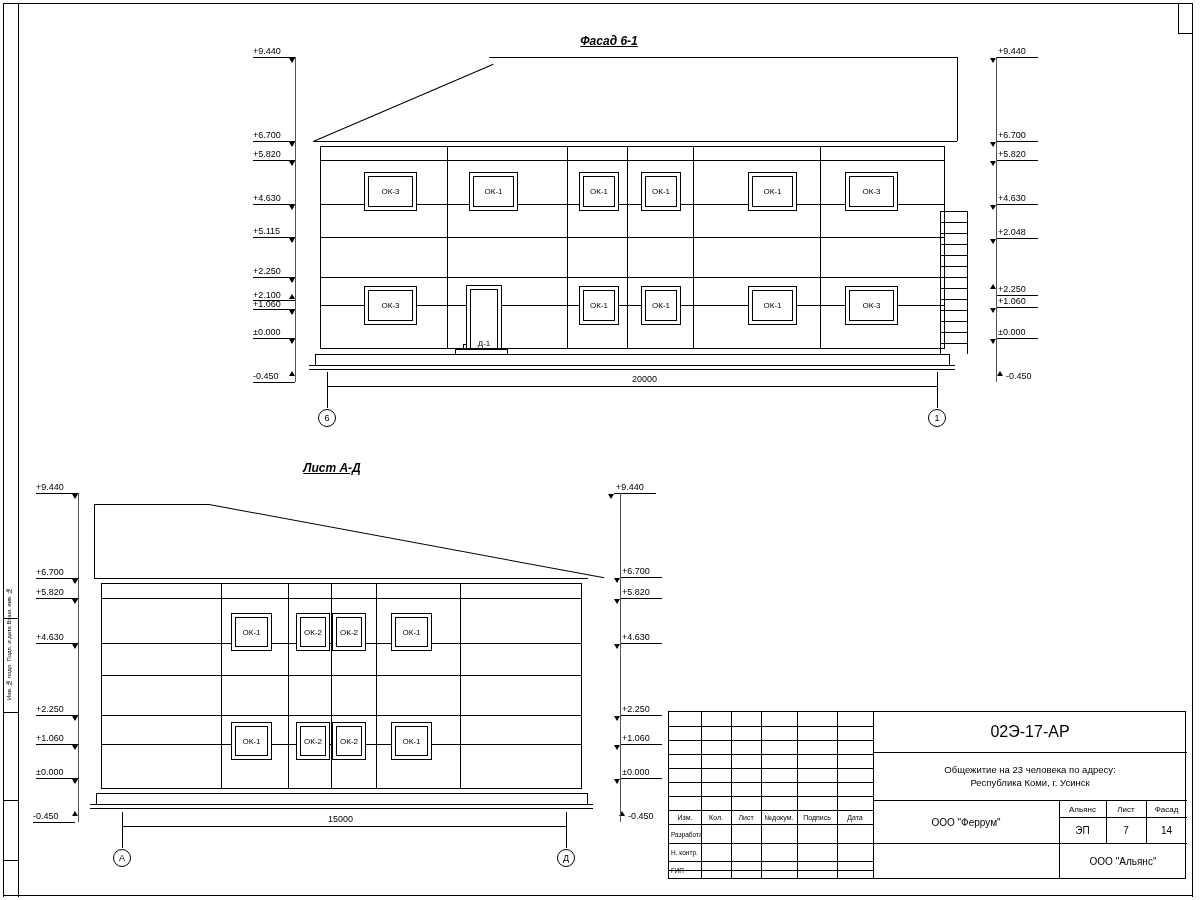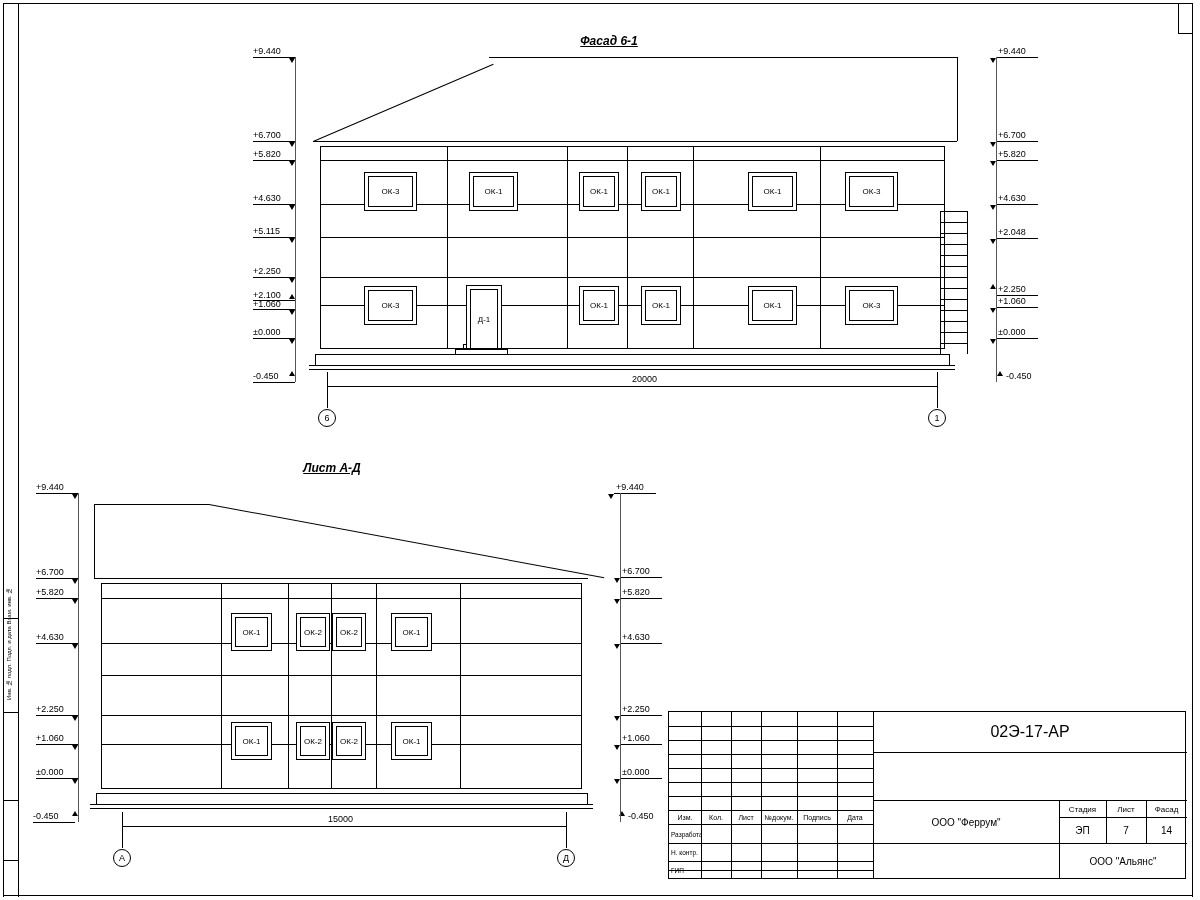--- a/index.html
+++ b/index.html
@@ -75,21 +75,21 @@
     background: #fff;
     box-sizing: border-box;
   }
   .door .inner {
     position: absolute;
     left: 3px; top: 3px; right: 3px; bottom: 0px;
     border: 1px solid #000;
     border-bottom: none;
     box-sizing: border-box;
     display: flex;
-    align-items: center;
+    align-items: flex-end;
     justify-content: center;
   }
   .door .lbl { font-size: 8px; background:#fff; padding: 0 1px; }
   .circ {
     position: absolute;
     width: 18px; height: 18px;
     border: 1px solid #000;
     border-radius: 50%;
     box-sizing: border-box;
     display: flex;
@@ -532,28 +532,32 @@
     <div class="c left" style="left:0; top:113px; width:32px; height:18px; font-size:6.5px;">Разработал</div>
     <div class="c left" style="left:0; top:132px; width:32px; height:16px; font-size:6.5px;">Н. контр.</div>
     <div class="c left" style="left:0; top:150px; width:32px; height:16px; font-size:6.5px;">ГИП</div>
 
     <div class="ln hl" style="left:204px; top:40px; width:314px; height:1px;"></div>
     <div class="ln hl" style="left:204px; top:88px; width:314px; height:1px;"></div>
     <div class="ln hl" style="left:204px; top:131px; width:314px; height:1px;"></div>
 
     <div class="c" style="left:204px; top:0; width:314px; height:40px; font-size:16px;">02Э-17-АР</div>
 
+    <div class="c" style="left:204px; top:41px; width:314px; height:46px; flex-direction:column; line-height:13px; font-size:9.5px;">
+      <span>Общежитие на 23 человека по адресу:</span>
+      <span>Республика Коми, г. Усинск</span>
+    </div>
 
     <div class="c" style="left:204px; top:89px; width:186px; height:42px; font-size:10px;">ООО "Феррум"</div>
     <div class="ln vl" style="left:390px; top:89px; width:1px; height:42px;"></div>
     <div class="ln vl" style="left:437px; top:89px; width:1px; height:42px;"></div>
     <div class="ln vl" style="left:477px; top:89px; width:1px; height:42px;"></div>
     <div class="ln hl" style="left:390px; top:105px; width:128px; height:1px;"></div>
 
-    <div class="c" style="left:390px; top:89px; width:47px; height:16px; font-size:8px;">Стадия</div>
+    <div class="c" style="left:390px; top:89px; width:47px; height:16px; font-size:8px;">Альянс</div>
     <div class="c" style="left:437px; top:89px; width:40px; height:16px; font-size:8px;">Лист</div>
     <div class="c" style="left:477px; top:89px; width:41px; height:16px; font-size:8px;">Фасад</div>
     <div class="c" style="left:390px; top:106px; width:47px; height:25px; font-size:10px;">ЭП</div>
     <div class="c" style="left:437px; top:106px; width:40px; height:25px; font-size:10px;">7</div>
     <div class="c" style="left:477px; top:106px; width:41px; height:25px; font-size:10px;">14</div>
 
     <div class="ln vl" style="left:390px; top:132px; width:1px; height:35px;"></div>
     <div class="c" style="left:390px; top:132px; width:128px; height:35px; font-size:10px;">ООО "Альянс"</div>
   </div>
 

